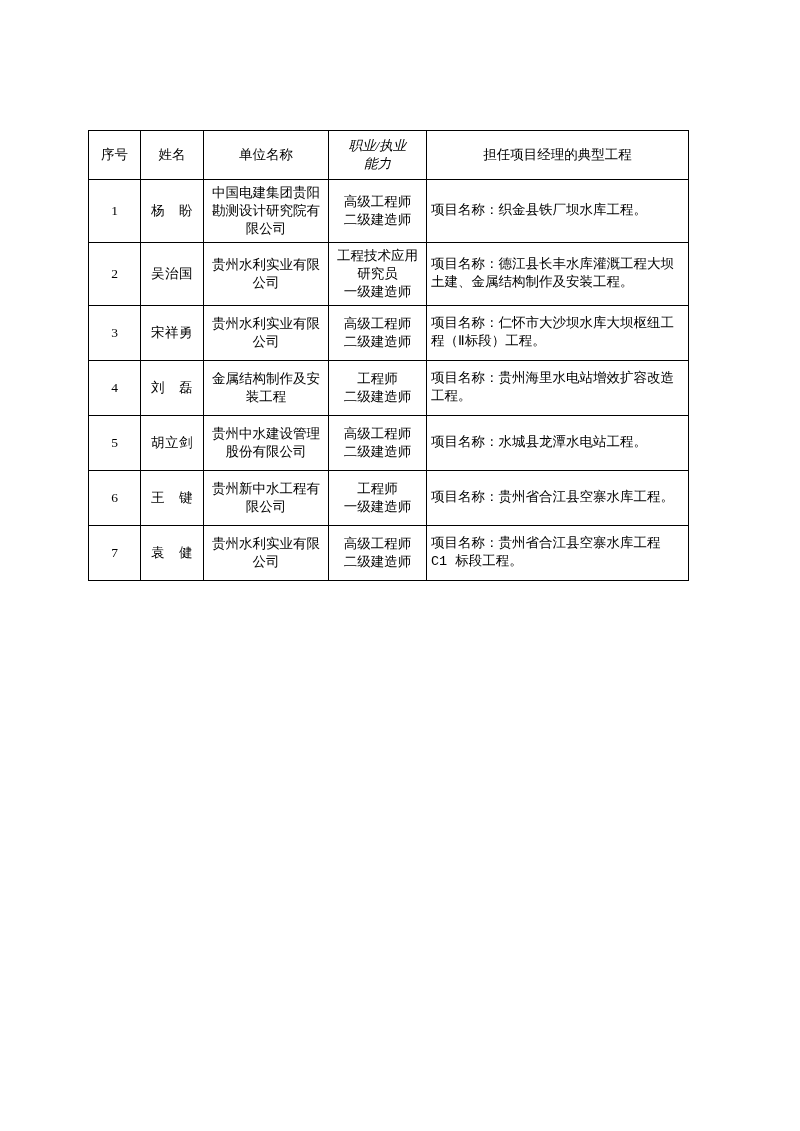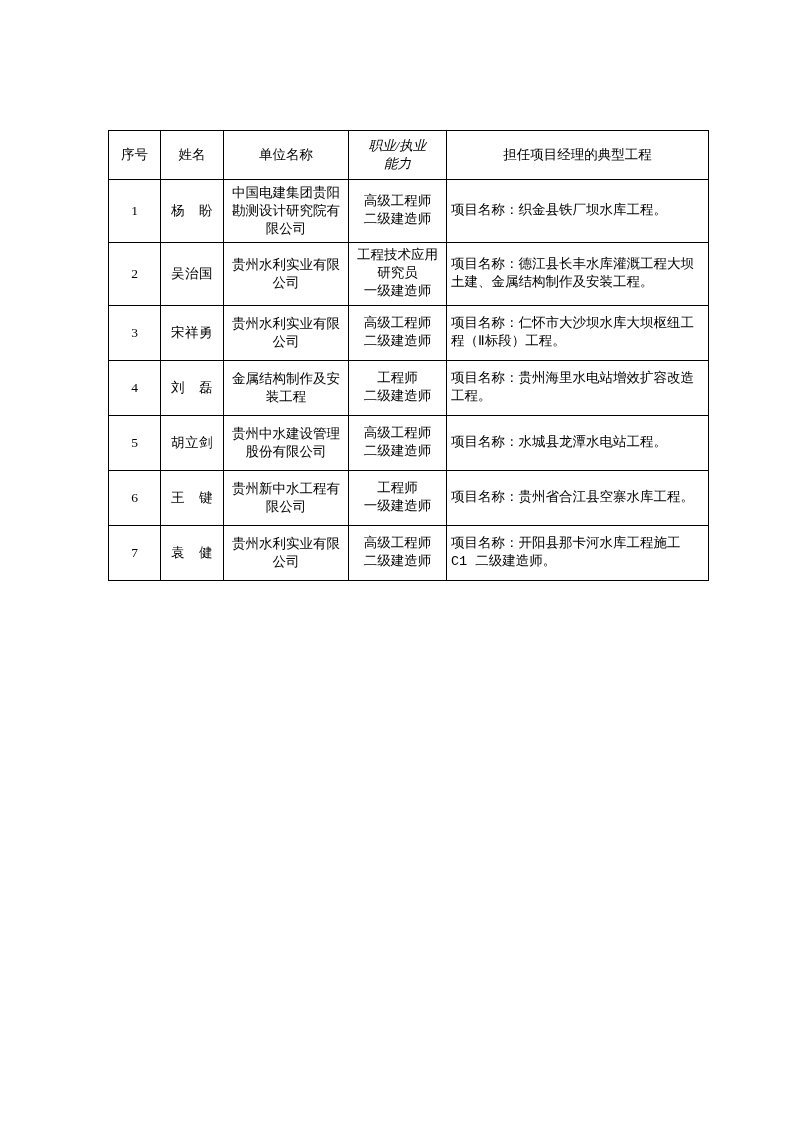--- a/index.html
+++ b/index.html
@@ -15,21 +15,21 @@
   .page {
     position: relative;
     width: 800px;
     height: 1131px;
     background: #ffffff;
     box-sizing: border-box;
     overflow: hidden;
   }
   .table-wrap {
     position: absolute;
-    left: 108px;
+    left: 88px;
     top: 130px;
     width: 600px;
   }
   table.doc-table {
     border-collapse: collapse;
     width: 600px;
     table-layout: fixed;
   }
   table.doc-table td,
   table.doc-table th {
@@ -58,21 +58,20 @@
     line-height: 1.3;
     font-style: italic;
   }
   .name-cell {
     text-align: center;
     letter-spacing: 0.5px;
   }
   .qual-cell {
     text-align: center;
     line-height: 1.32;
-    font-family: Liberation Mono, monospace;
   }
   .unit-cell {
     text-align: center;
     line-height: 1.32;
   }
   .proj-cell {
     text-align: left;
     line-height: 1.34;
     font-family: Liberation Mono, monospace;
   }
@@ -168,18 +167,18 @@
           <td class="proj-cell">项目名称：贵州省合江县空寨水库工程。</td>
         </tr>
         <tr class="row-mid">
           <td class="cell-center">7</td>
           <td class="name-cell">袁　健</td>
           <td class="unit-cell">贵州水利实业有限公司</td>
           <td class="qual-cell">
             <span class="nowrap-line">高级工程师</span>
             <span class="nowrap-line">二级建造师</span>
           </td>
-          <td class="proj-cell">项目名称：开阳县那卡河水库工程施工 C1 二级建造师。</td>
+          <td class="proj-cell">项目名称：贵州省合江县空寨水库工程 C1 标段工程。</td>
         </tr>
       </tbody>
     </table>
   </div>
 </div>
 
 </body></html>

